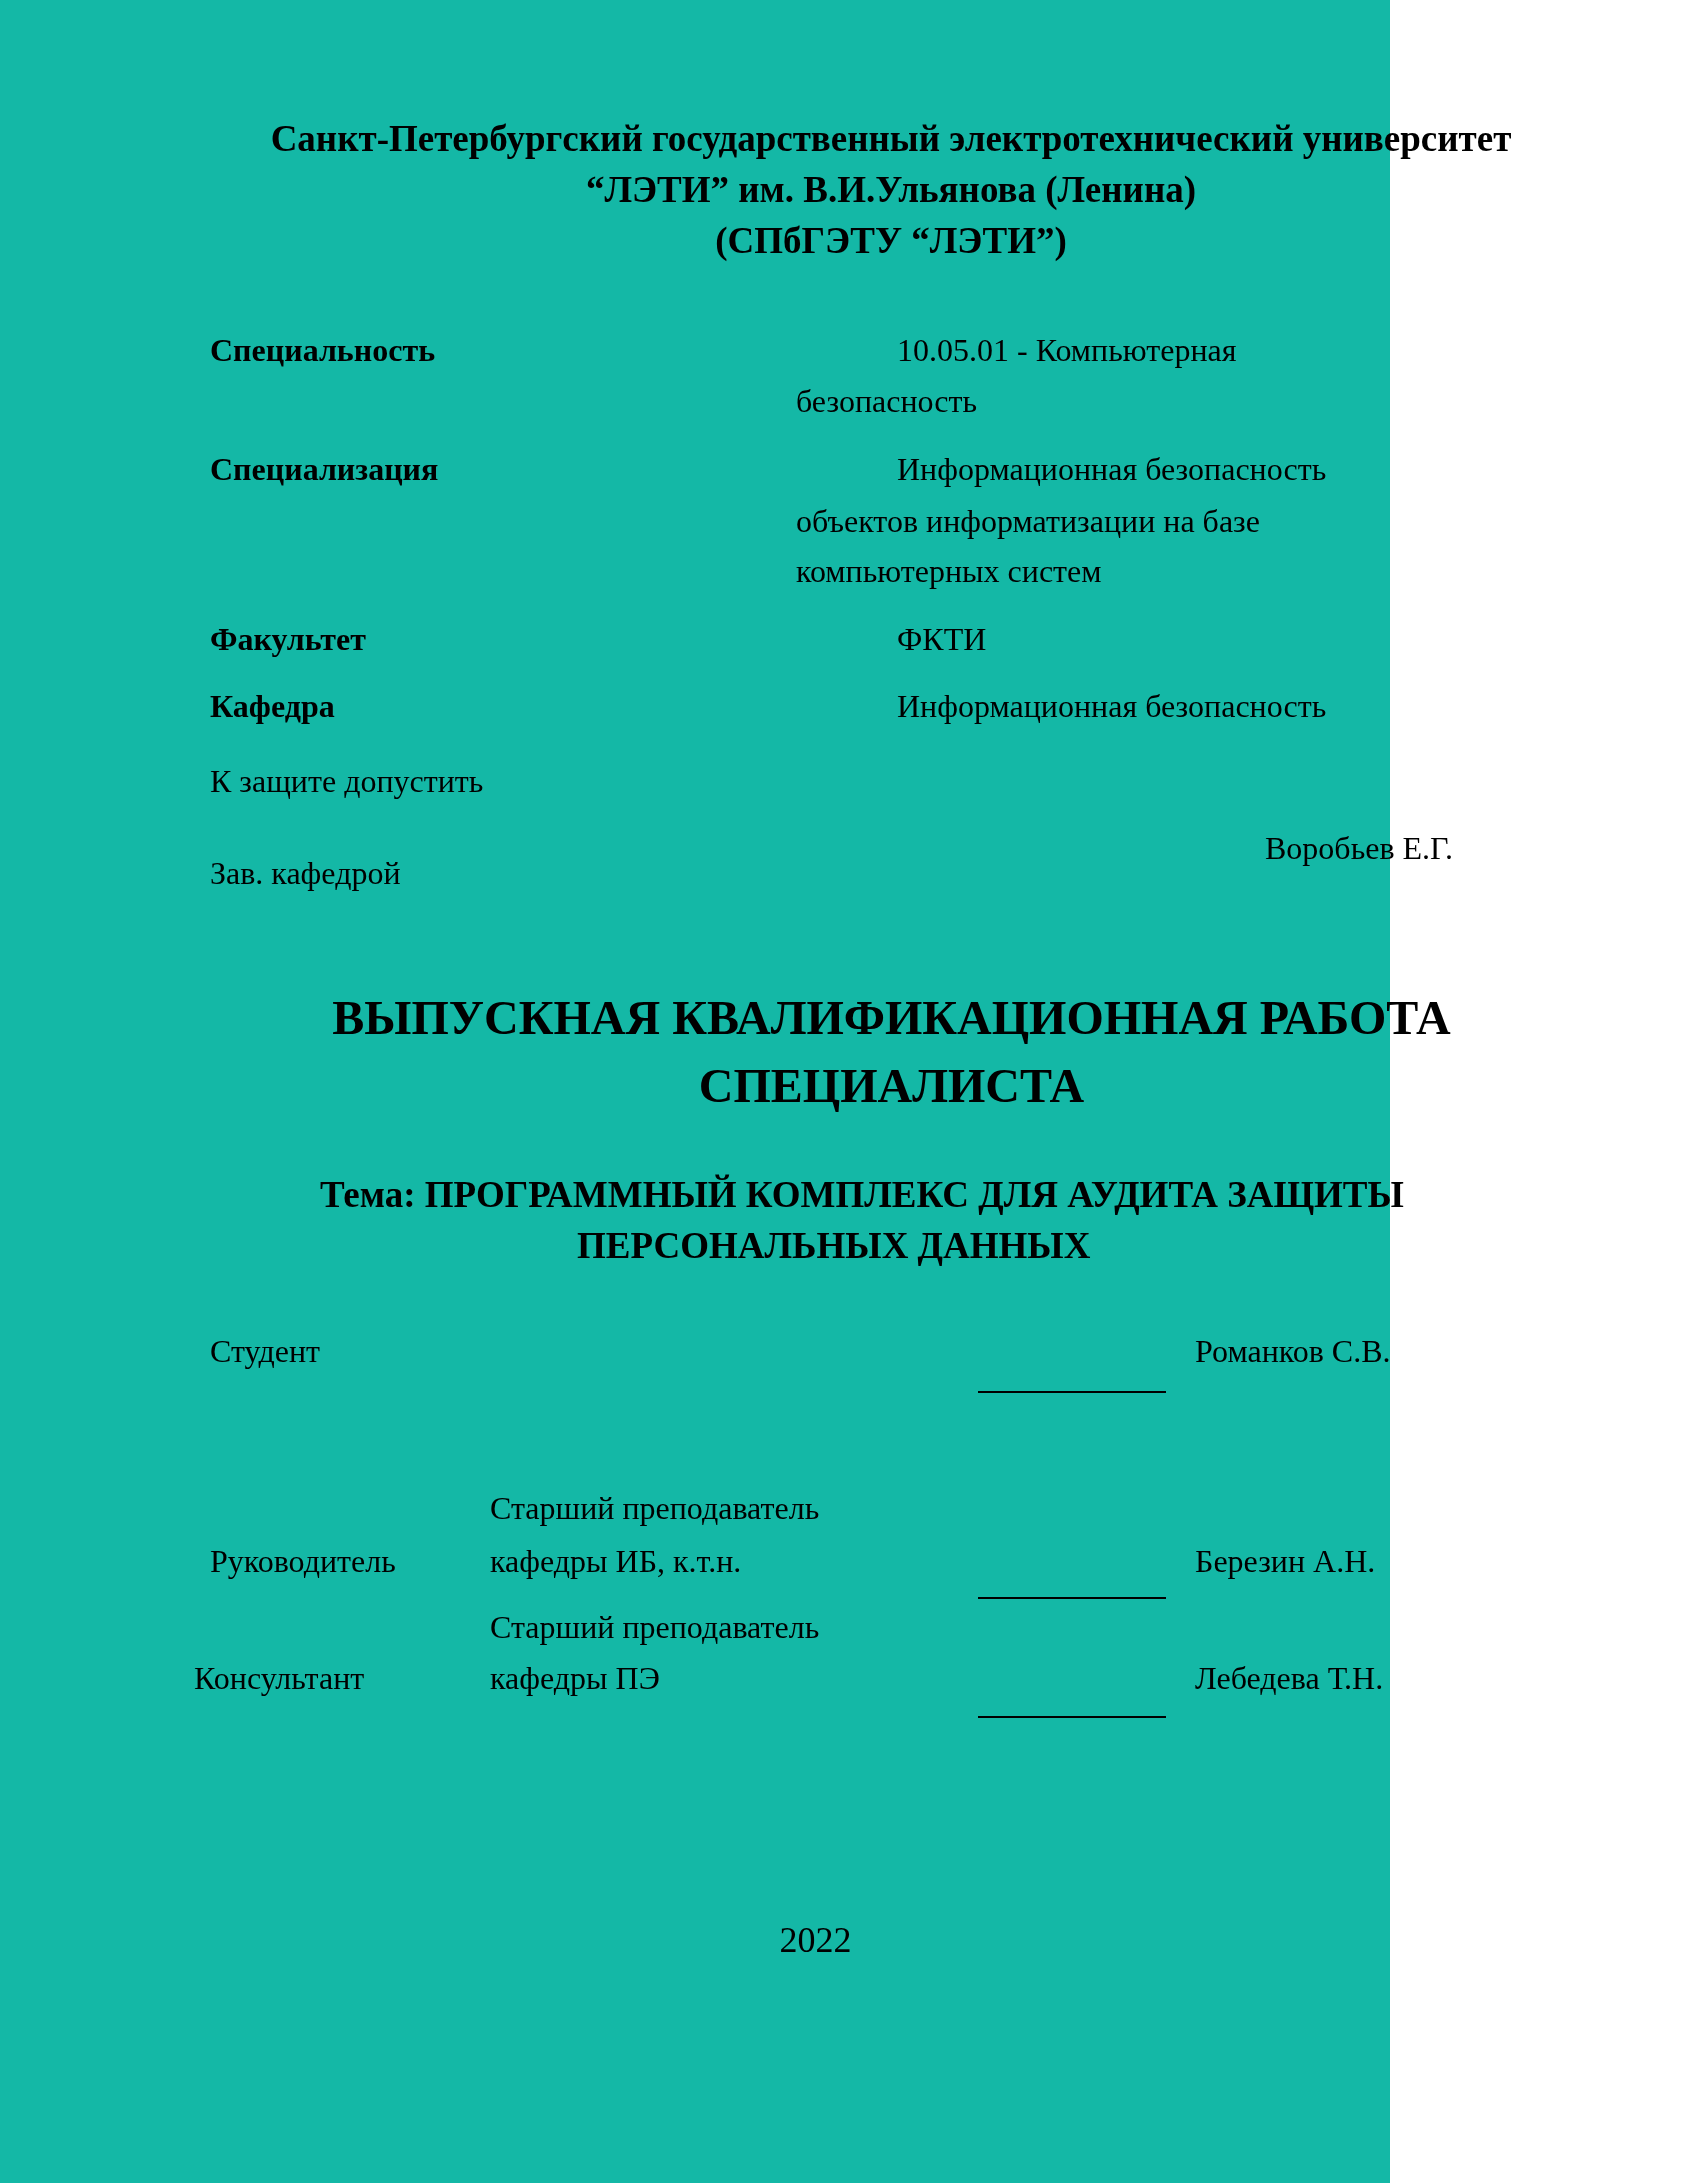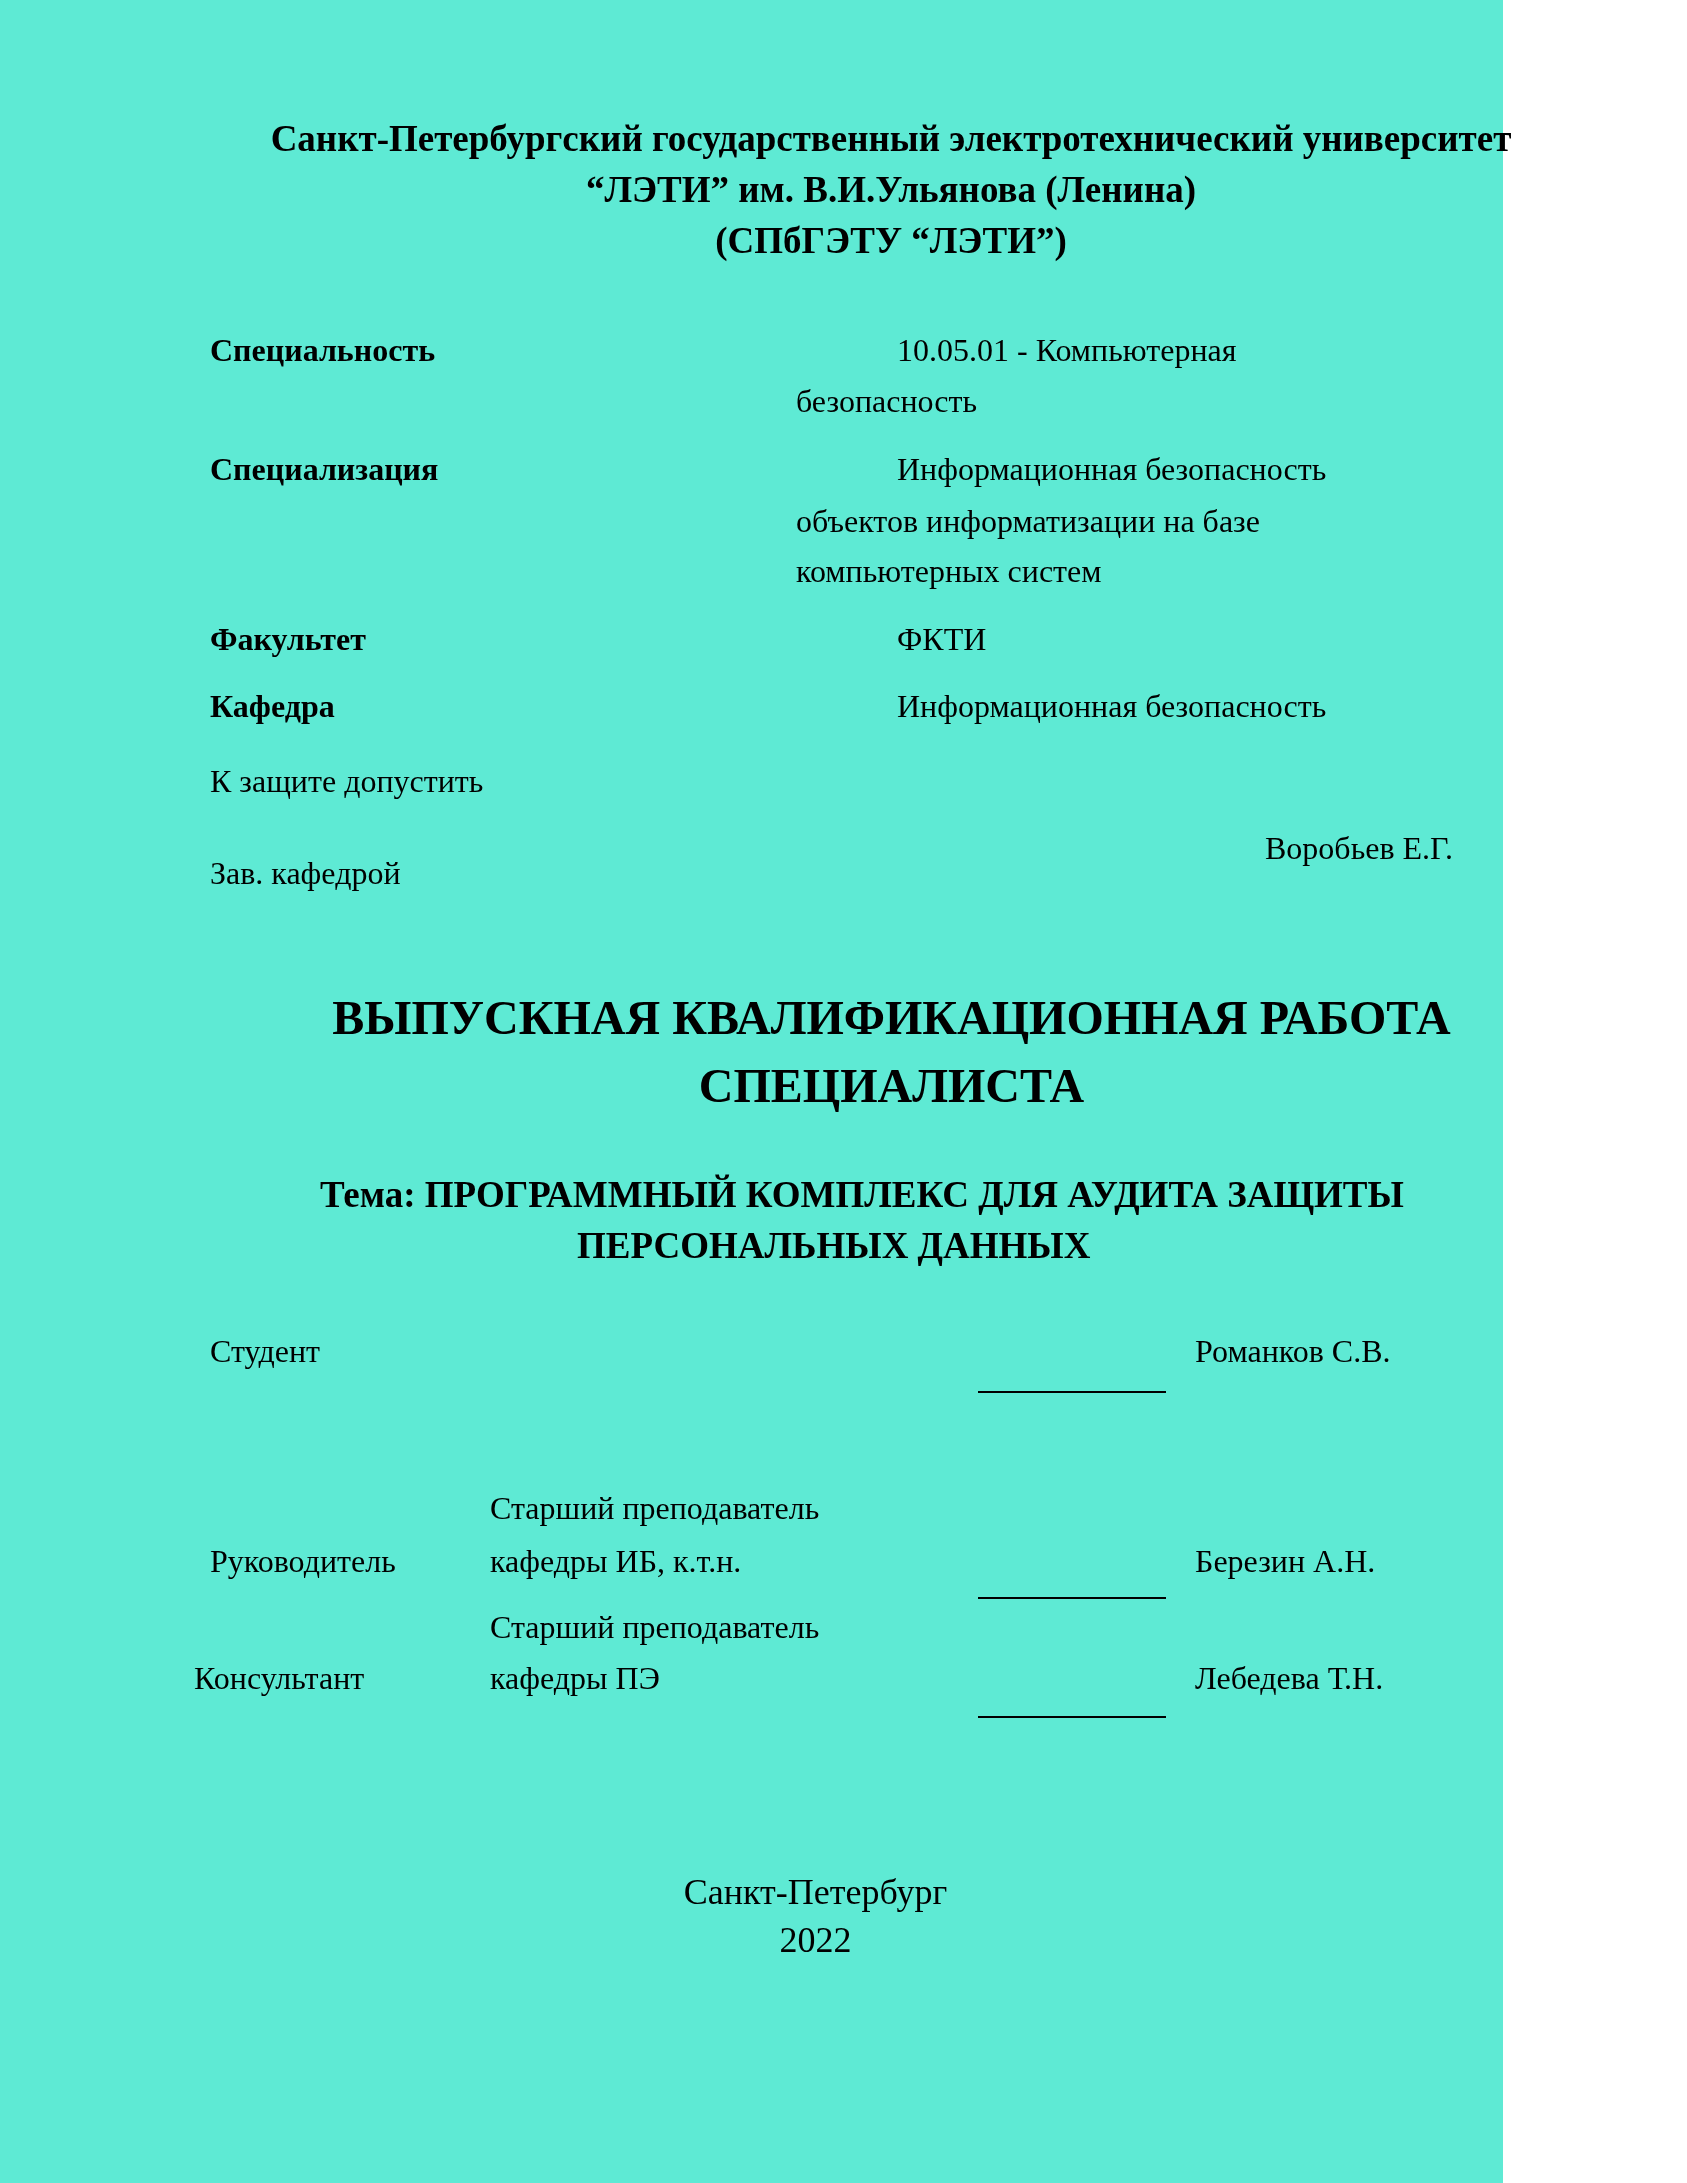--- a/index.html
+++ b/index.html
@@ -1,21 +1,21 @@
 <!DOCTYPE html>
 <html style="font-size:12.7px"><head>
   <meta charset="utf-8">
   <style>
     html, body { margin: 0; padding: 0; background: #ffffff; }
     body {
       width: 1687px; height: 2183px; position: relative; overflow: hidden;
       font-family: "Liberation Serif", "DejaVu Serif", serif;
       color: #000000;
     }
-    .page { position: absolute; left: 0; top: 0; width: 1503px; height: 2183px; background: #5eead4; }
+    .page { position: absolute; left: 0; top: 0; width: 1390px; height: 2183px; background: #14b8a6; }
     .ln { position: absolute; white-space: nowrap; line-height: 1; }
     .b { font-weight: bold; }
     .i { }
     .hdr { font-size: 37px; font-weight: bold; left: 0; width: 1782px; text-align: center; }
     .lbl { font-size: 32px; }
     .ttl { font-size: 48px; font-weight: bold; left: 0; width: 1783px; text-align: center; }
     .theme { font-size: 37px; font-weight: bold; }
     .cent { left: 0; width: 1631px; text-align: center; font-size: 36px; }
     .sigline { position: absolute; height: 2.4px; background: #000000; left: 978px; width: 188px; }
   </style>
@@ -62,17 +62,16 @@
   <div class="ln lbl" style="left:490px; top:1545px;">кафедры ИБ, к.т.н.</div>
   <div class="sigline" style="top:1597px;"></div>
   <div class="ln lbl" style="left:1195px; top:1545px;">Березин А.Н.</div>
 
   <div class="ln lbl" style="left:490px; top:1611px;">Старший преподаватель</div>
   <div class="ln lbl" style="left:194px; top:1662px;">Консультант</div>
   <div class="ln lbl" style="left:490px; top:1662px;">кафедры ПЭ</div>
   <div class="sigline" style="top:1716px;"></div>
   <div class="ln lbl" style="left:1195px; top:1662px;">Лебедева Т.Н.</div>
 
-  <div class="ln cent" style="top:1874px;">Санкт-Петербург</div>
   <div class="ln cent" style="top:1922px;">2022</div>
 
 </div>
 
 
 </body></html>

